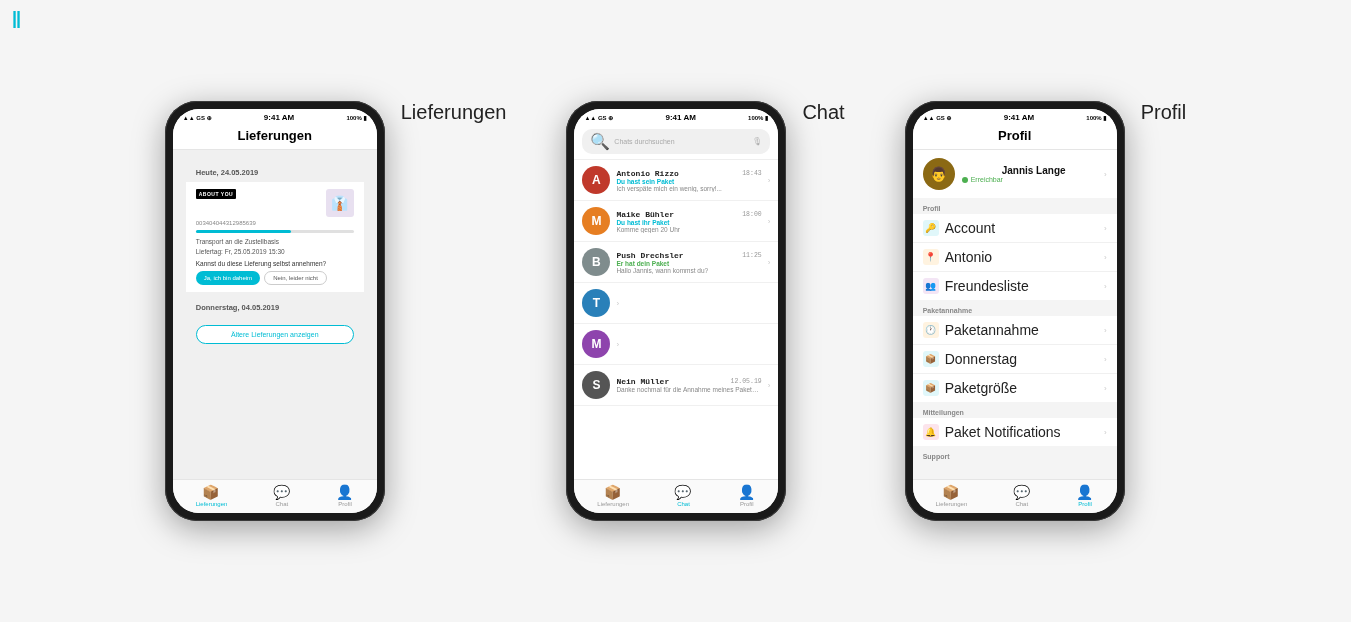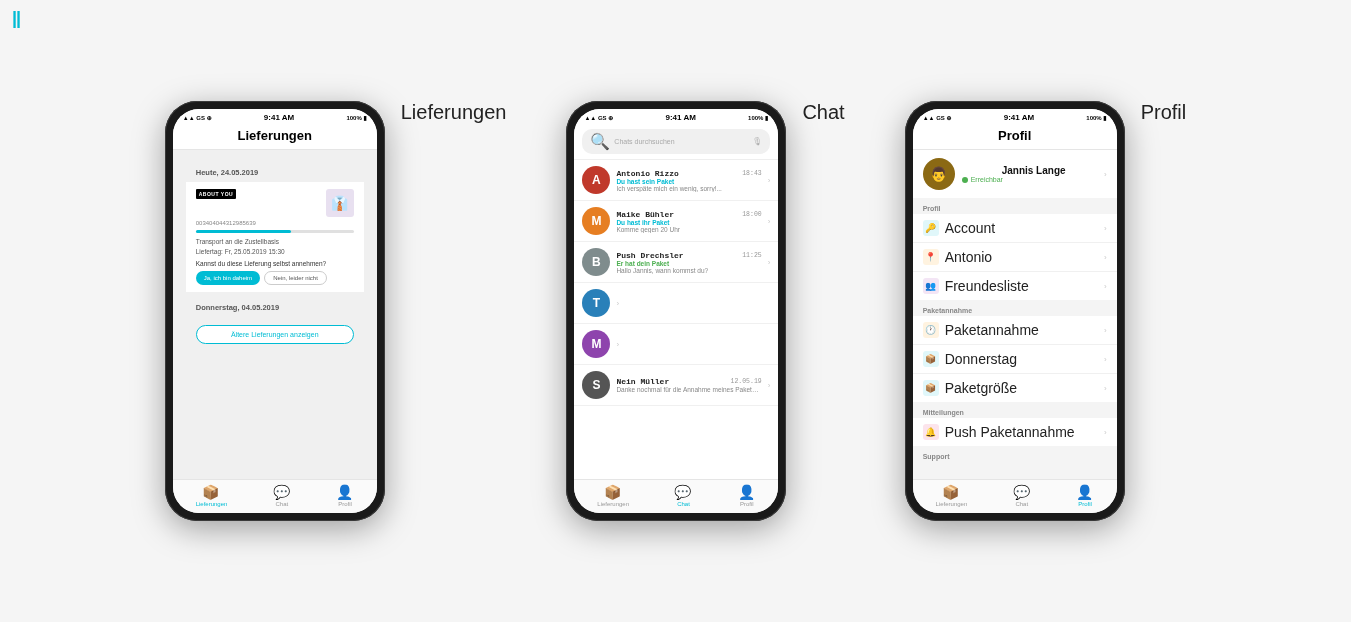--- a/index.html
+++ b/index.html
@@ -614,21 +614,21 @@
               <div class="menu-icon-box teal">📦</div>
               <span class="menu-text">Paketgröße</span>
               <span class="menu-chevron">›</span>
             </div>
           </div>
 
           <div class="profile-section-label">Mitteilungen</div>
           <div class="profile-menu-group">
             <div class="profile-menu-item">
               <div class="menu-icon-box red">🔔</div>
-              <span class="menu-text">Push Paketannahme</span>
+              <span class="menu-text">Paket Notifications</span>
               <span class="menu-chevron">›</span>
             </div>
           </div>
 
           <div class="profile-section-label">Support</div>
         </div>
         <div class="bottom-nav">
           <div class="nav-item">
             <span class="nav-icon">📦</span>
             <span>Lieferungen</span>

